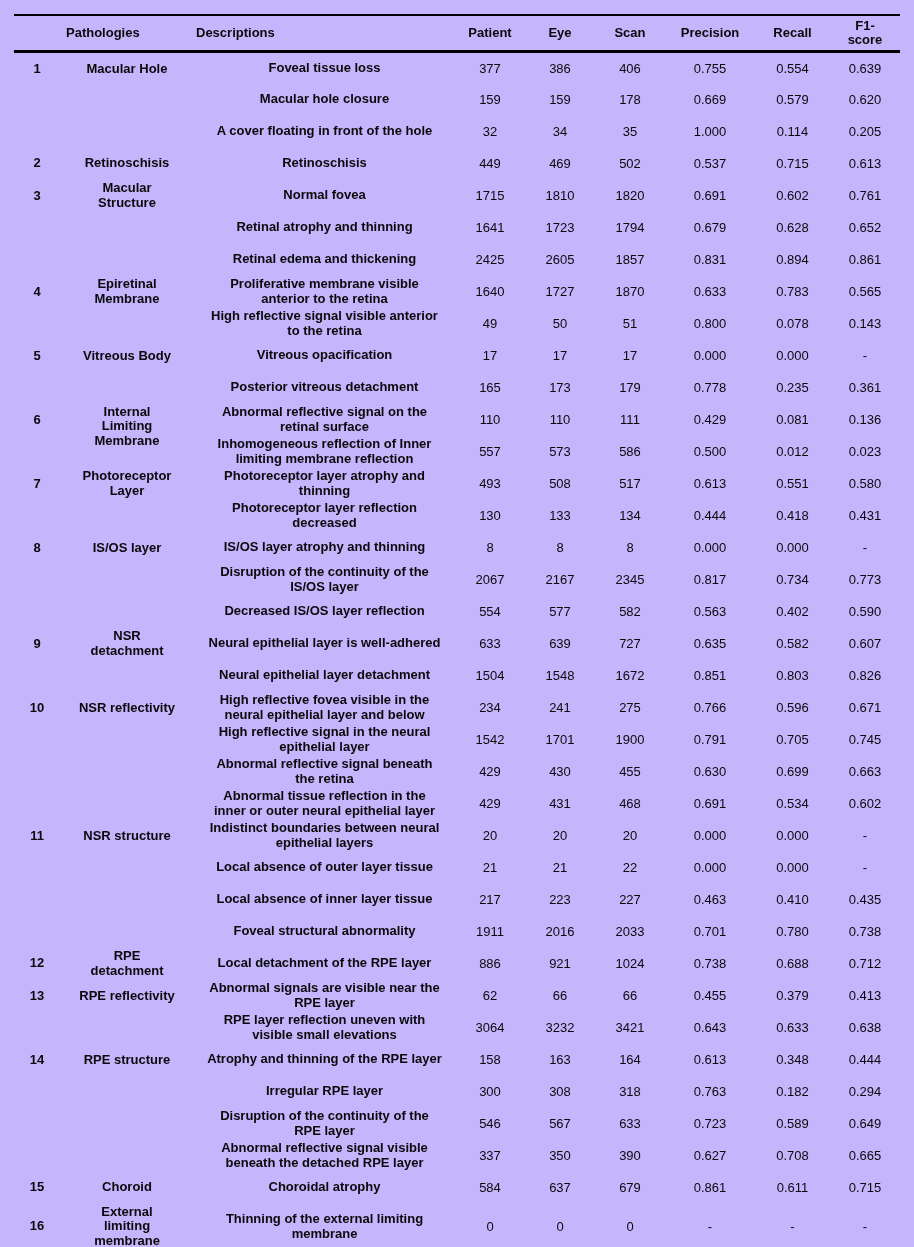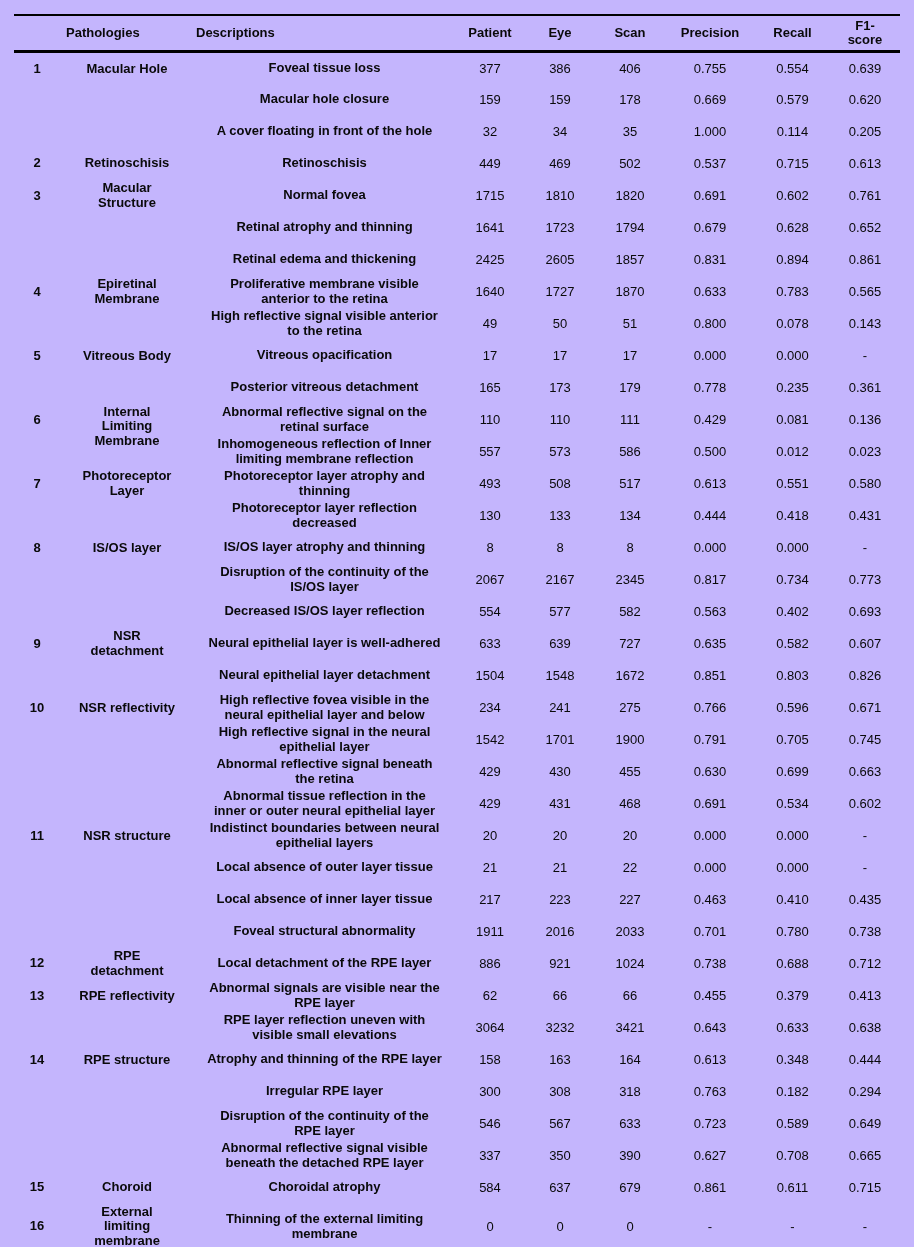--- a/index.html
+++ b/index.html
@@ -301,21 +301,21 @@
           <td class="num">0.734</td>
           <td class="num">0.773</td>
         </tr>
         <tr class="datarow">
           <td class="desc">Decreased IS/OS layer reflection</td>
           <td class="num">554</td>
           <td class="num">577</td>
           <td class="num">582</td>
           <td class="num">0.563</td>
           <td class="num">0.402</td>
-          <td class="num">0.693</td>
+          <td class="num">0.590</td>
         </tr>
         <tr class="datarow">
           <td class="idx spanning" rowspan="2">
             <div class="vc center-h">9</div>
           </td>
           <td class="patho spanning" rowspan="2"><div class="vc">NSR
 detachment</div></td>
           <td class="desc">Neural epithelial layer is well-adhered</td>
           <td class="num">633</td>
           <td class="num">639</td>

